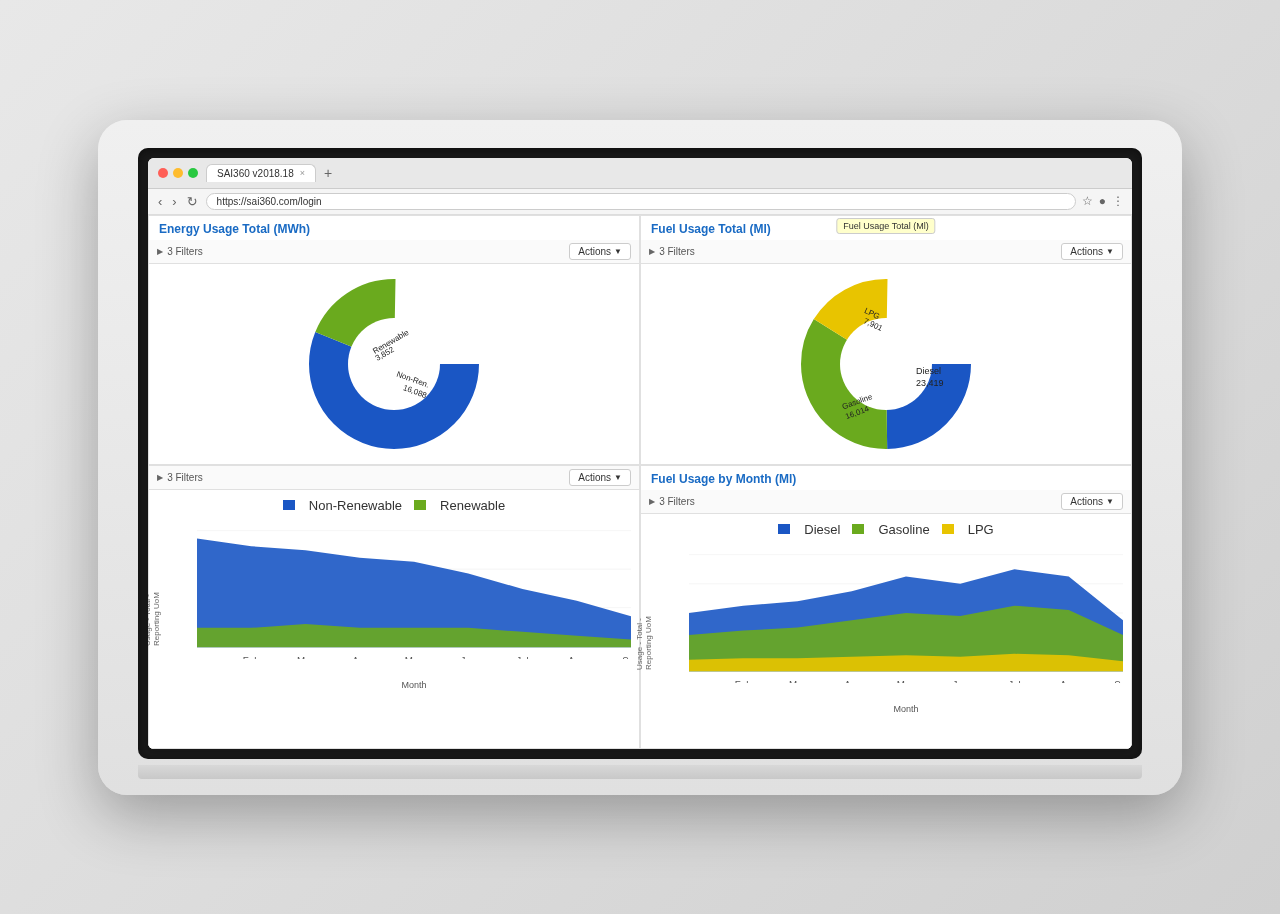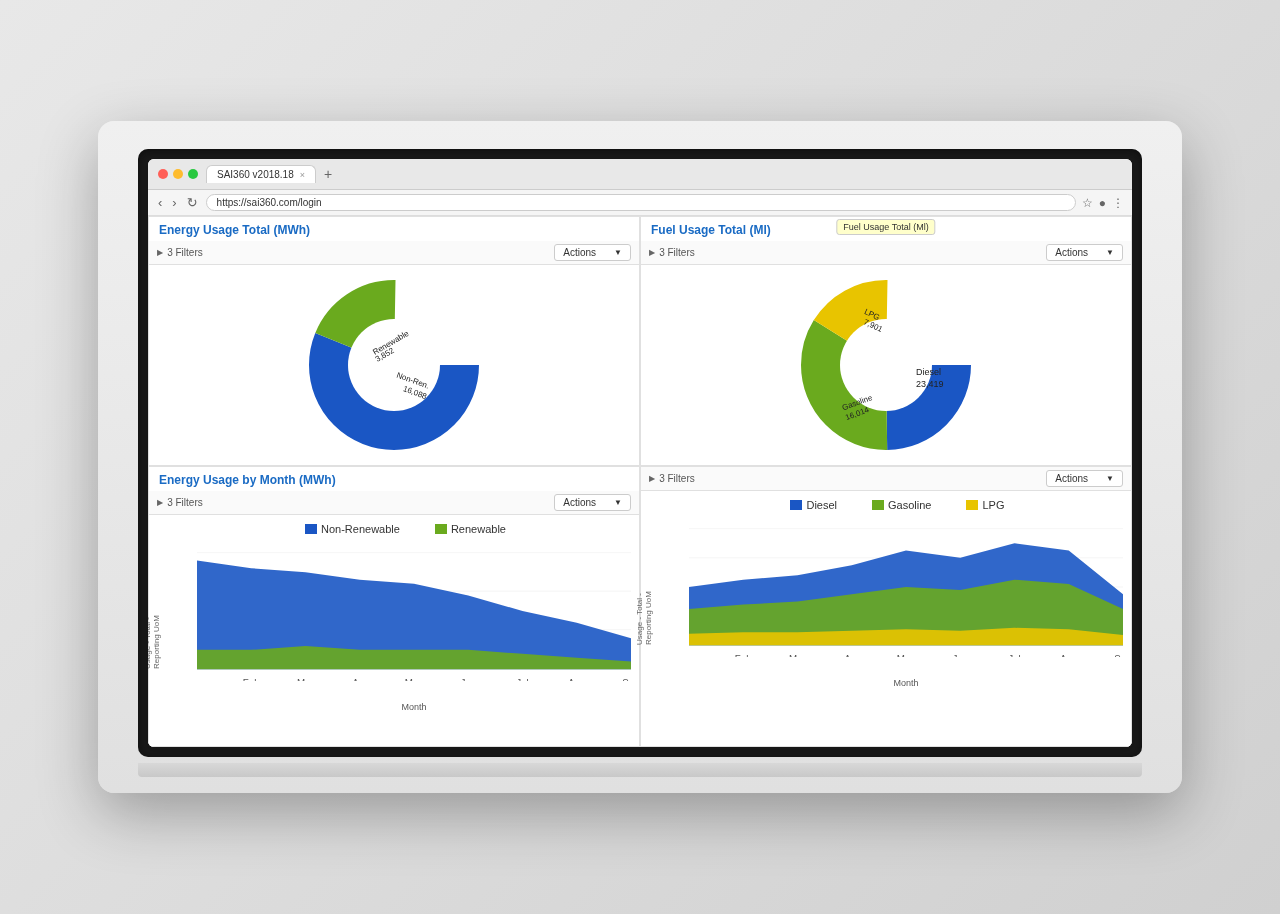--- a/index.html
+++ b/index.html
@@ -7,21 +7,21 @@
       background: linear-gradient(135deg, #e8e8e8 0%, #d0d0d0 100%);
       display: flex;
       justify-content: center;
       align-items: center;
       min-height: 100vh;
       font-family: -apple-system, BlinkMacSystemFont, 'Segoe UI', Arial, sans-serif;
     }
     .laptop-outer {
       width: 1084px;
       background: linear-gradient(180deg, #f0f0f0 0%, #e0e0e0 100%);
-      border-radius: 16px;
+      border-radius: 29px;
       padding: 28px 40px 16px;
       box-shadow: 0 20px 60px rgba(0,0,0,0.3);
       position: relative;
     }
     .laptop-screen-bezel {
       background: #1a1a1a;
       border-radius: 10px;
       padding: 10px;
       box-shadow: inset 0 2px 8px rgba(0,0,0,0.5);
     }
@@ -127,21 +127,21 @@
     .filter-arrow { font-size: 8px; color: #666; }
     .actions-btn {
       background: #fff;
       border: 1px solid #ccc;
       border-radius: 3px;
       padding: 2px 8px;
       font-size: 10px;
       cursor: pointer;
       display: flex;
       align-items: center;
-      gap: 18px;
+      gap: 3px;
       color: #333;
     }
     .actions-arrow { font-size: 8px; }
     .chart-container {
       padding: 10px;
       display: flex;
       justify-content: center;
       align-items: center;
       min-height: 200px;
     }
@@ -150,24 +150,23 @@
     }
     .legend {
       display: flex;
       justify-content: center;
       gap: 12px;
       margin-bottom: 6px;
     }
     .legend-item {
       display: flex;
       align-items: center;
-      gap: 4px;
-      font-size: 11px;
+      gap: 14px;
+      font-size: 13px;
       color: #333;
-      margin-left: 23px;
     }
     .legend-box {
       width: 12px;
       height: 10px;
     }
     .y-axis-label {
       position: absolute;
       left: -32px;
       top: 50%;
       transform: translateY(-50%) rotate(-90deg);
@@ -304,23 +303,20 @@
                 <text x="120" y="112" font-size="9" fill="#222" text-anchor="start">23,419</text>
                 <text x="62" y="130" font-size="8" fill="#222" text-anchor="middle" transform="rotate(-20,62,130)">Gasoline</text>
                 <text x="62" y="141" font-size="8" fill="#222" text-anchor="middle" transform="rotate(-20,62,141)">16,014</text>
                 <text x="75" y="42" font-size="8" fill="#222" text-anchor="middle" transform="rotate(25,75,42)">LPG</text>
                 <text x="76" y="53" font-size="8" fill="#222" text-anchor="middle" transform="rotate(25,76,53)">7,901</text>
               </svg>
             </div>
           </div>
 
           <div class="dashboard-panel">
-            <div class="panel-header">
-              <div class="panel-title">Energy Usage by Month (MWh)</div>
-            </div>
             <div class="panel-filter-row">
               <div class="filter-label">
                 <span class="filter-arrow">▶</span>
                 <span>3 Filters</span>
               </div>
               <button class="actions-btn">
                 <span>Actions</span>
                 <span class="actions-arrow">▼</span>
               </button>
             </div>
@@ -362,20 +358,23 @@
                   <text x="300" y="125" font-size="9" text-anchor="middle" fill="#555">Jul</text>
                   <text x="350" y="125" font-size="9" text-anchor="middle" fill="#555">Aug</text>
                   <text x="400" y="125" font-size="9" text-anchor="middle" fill="#555">Sep</text>
                 </svg>
                 <div class="x-axis-label">Month</div>
               </div>
             </div>
           </div>
 
           <div class="dashboard-panel">
+            <div class="panel-header">
+              <div class="panel-title">Fuel Usage by Month (Ml)</div>
+            </div>
             <div class="panel-filter-row">
               <div class="filter-label">
                 <span class="filter-arrow">▶</span>
                 <span>3 Filters</span>
               </div>
               <button class="actions-btn">
                 <span>Actions</span>
                 <span class="actions-arrow">▼</span>
               </button>
             </div>

